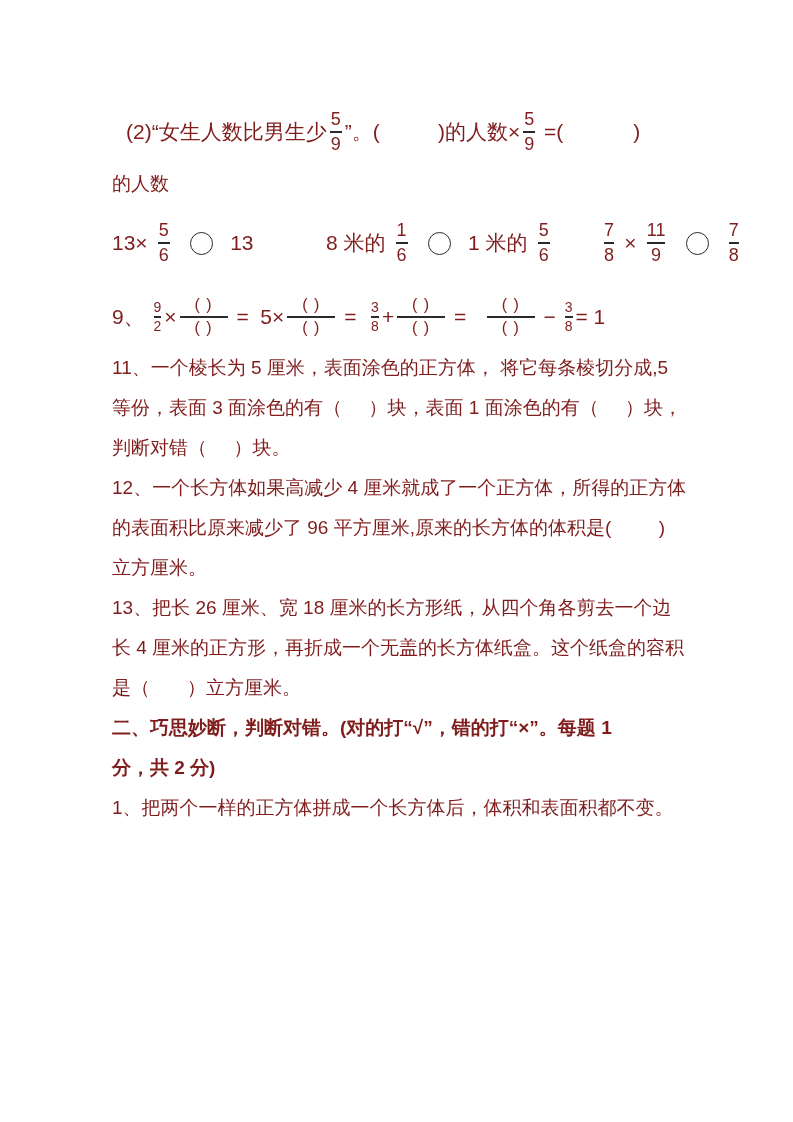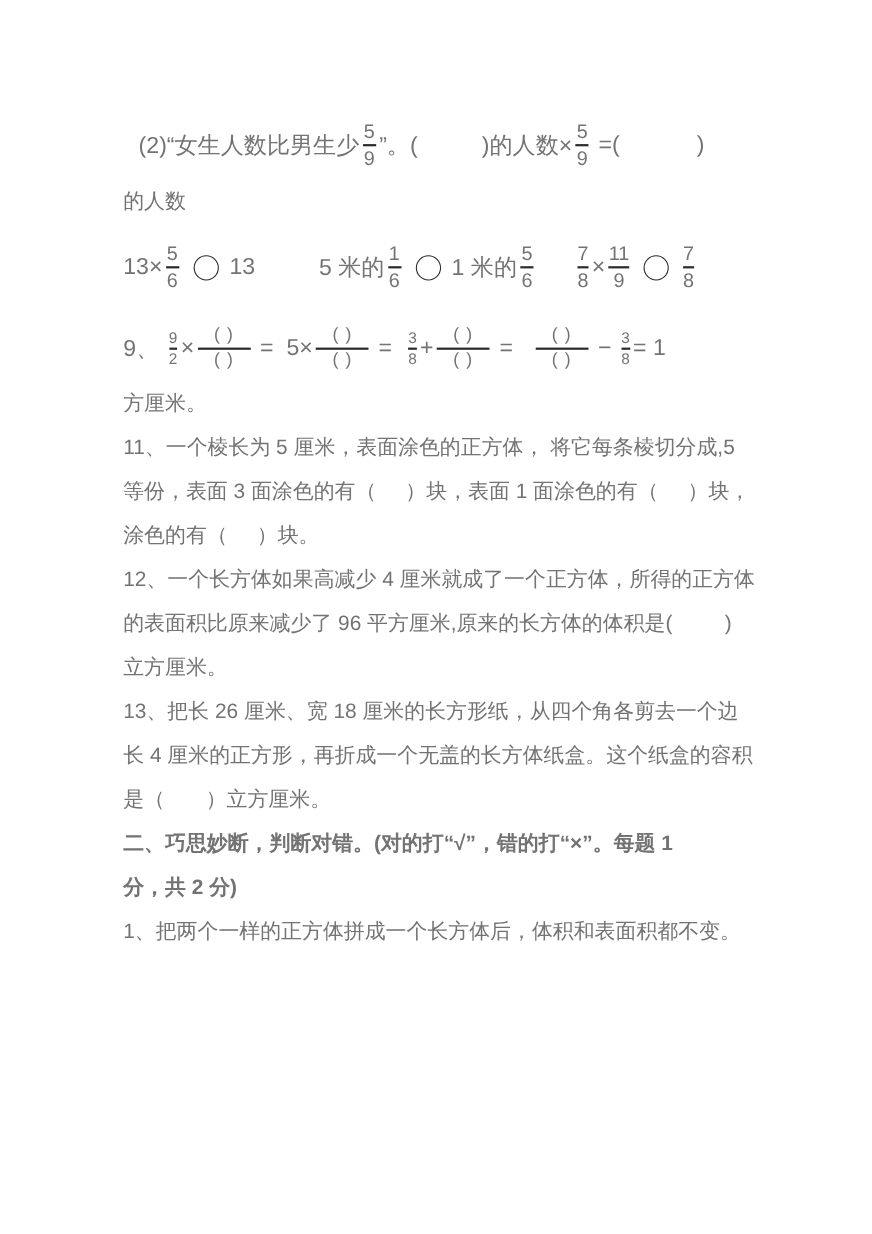--- a/index.html
+++ b/index.html
@@ -1,29 +1,29 @@
 <!DOCTYPE html>
 <html><head>
 <meta charset="utf-8">
 <style>
   html,body { margin:0; padding:0; background:#ffffff; }
   .page {
     position:relative; width:793px; height:891px; background:#ffffff;
-    font-family:"Liberation Sans","DejaVu Sans",sans-serif; color:#737373;
+    font-family:"Liberation Sans","DejaVu Sans",sans-serif; color:#7f1d1d;
     overflow:hidden;
     text-decoration:underline;
   }
   .content { position:absolute; left:112px; top:100px; width:630px; }
 
   .line { font-size:19px; line-height:40px; height:40px; white-space:pre; }
   .math-line { display:flex; align-items:center; white-space:pre; font-size:21px; }
 
   .intro-math { height:64px; padding-left:14px; }
   .q8-title { margin-top:6px; }
-  .q8-line { height:62px; margin-top:8px; }
+  .q8-line { height:62px; margin-top:8px;justify-content:space-between; }
   .q9-line { height:62px; margin-top:12px; }
   .after-math { margin-top:6px; }
 
   .bold { font-weight:bold; }
 
   
   .frac { display:inline-flex; flex-direction:column; align-items:center; margin:0 3px; line-height:1; flex:0 0 auto; }
   .frac .fnum, .frac .fden { display:block; font-size:18px; line-height:1.05; text-align:center; }
   .frac .fbar { display:block; height:2px; background:#2a2a2a; margin:2px auto; }
   .frac-tight .fbar { width:12px; }
@@ -70,21 +70,21 @@
     <div class="math-line q8-line">
       <span>13×</span>
       <span class="frac frac-tight">
         <span class="fnum">5</span>
         <span class="fbar"></span>
         <span class="fden">6</span>
       </span>
       <span class="circle"></span>
       <span>13</span>
       <span class="sp-a"></span>
-      <span>5 米的</span>
+      <span>8 米的</span>
       <span class="frac frac-tight">
         <span class="fnum">1</span>
         <span class="fbar"></span>
         <span class="fden">6</span>
       </span>
       <span class="circle"></span>
       <span>1 米的</span>
       <span class="frac frac-tight">
         <span class="fnum">5</span>
         <span class="fbar"></span>
@@ -150,25 +150,24 @@
       </span>
       <span> − </span>
       <span class="frac frac-small">
         <span class="fnum">3</span>
         <span class="fbar"></span>
         <span class="fden">8</span>
       </span>
       <span>= 1</span>
     </div>
 
-    <div class="line">方厘米。</div>
 
     <div class="line">11、一个棱长为 5 厘米，表面涂色的正方体， 将它每条棱切分成,5</div>
     <div class="line">等份，表面 3 面涂色的有（     ）块，表面 1 面涂色的有（     ）块，</div>
-    <div class="line">涂色的有（     ）块。</div>
+    <div class="line">判断对错（     ）块。</div>
 
     <div class="line">12、一个长方体如果高减少 4 厘米就成了一个正方体，所得的正方体</div>
     <div class="line">的表面积比原来减少了 96 平方厘米,原来的长方体的体积是(         )</div>
     <div class="line">立方厘米。</div>
 
     <div class="line">13、把长 26 厘米、宽 18 厘米的长方形纸，从四个角各剪去一个边</div>
     <div class="line">长 4 厘米的正方形，再折成一个无盖的长方体纸盒。这个纸盒的容积</div>
     <div class="line">是（       ）立方厘米。</div>
 
     <div class="line bold">二、巧思妙断，判断对错。(对的打“√”，错的打“×”。每题 1</div>

